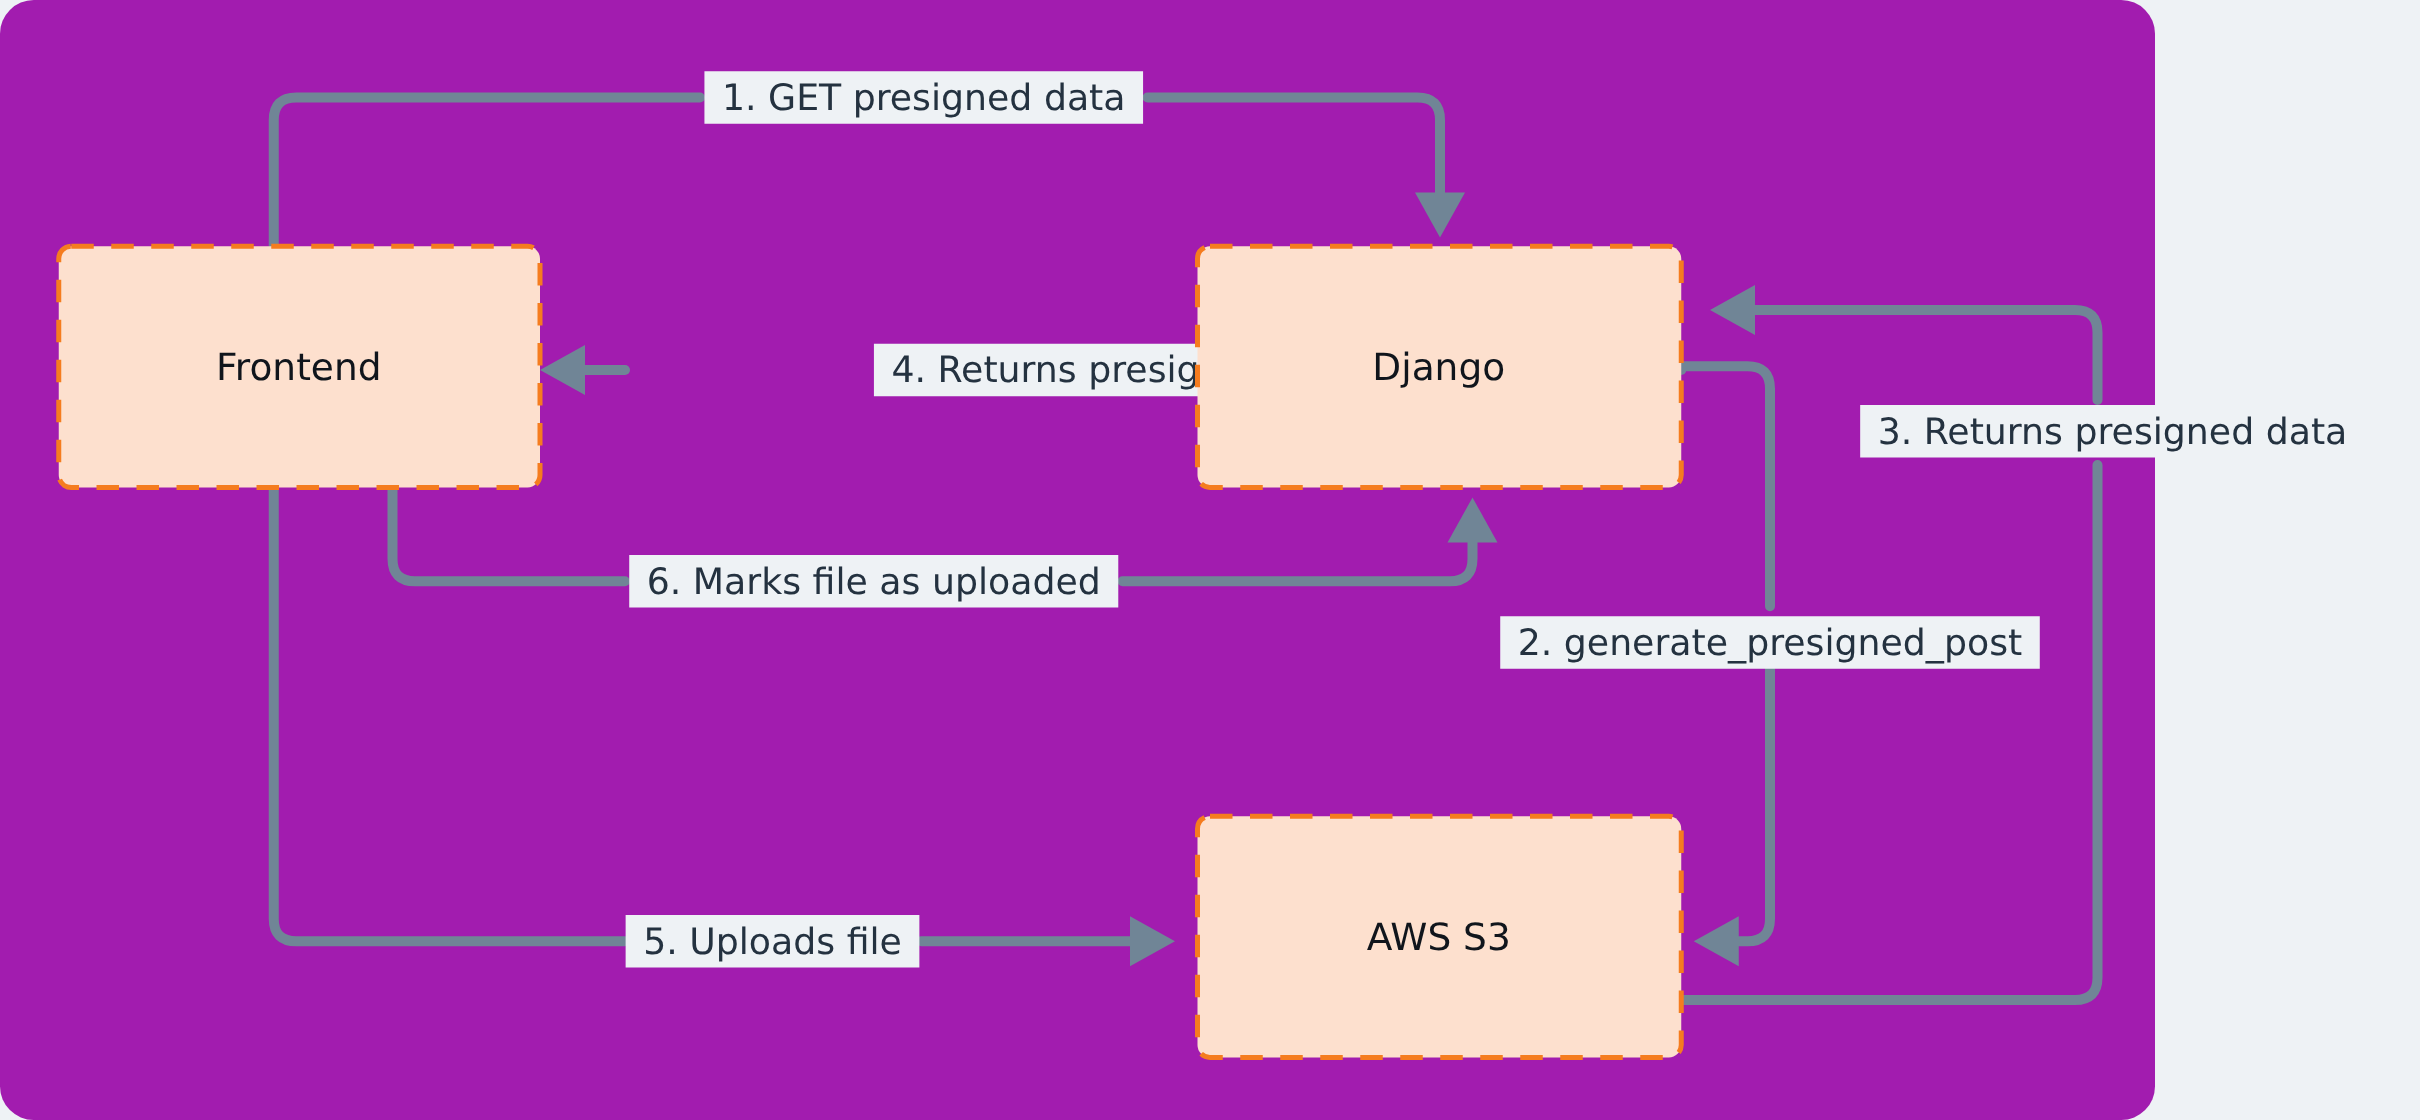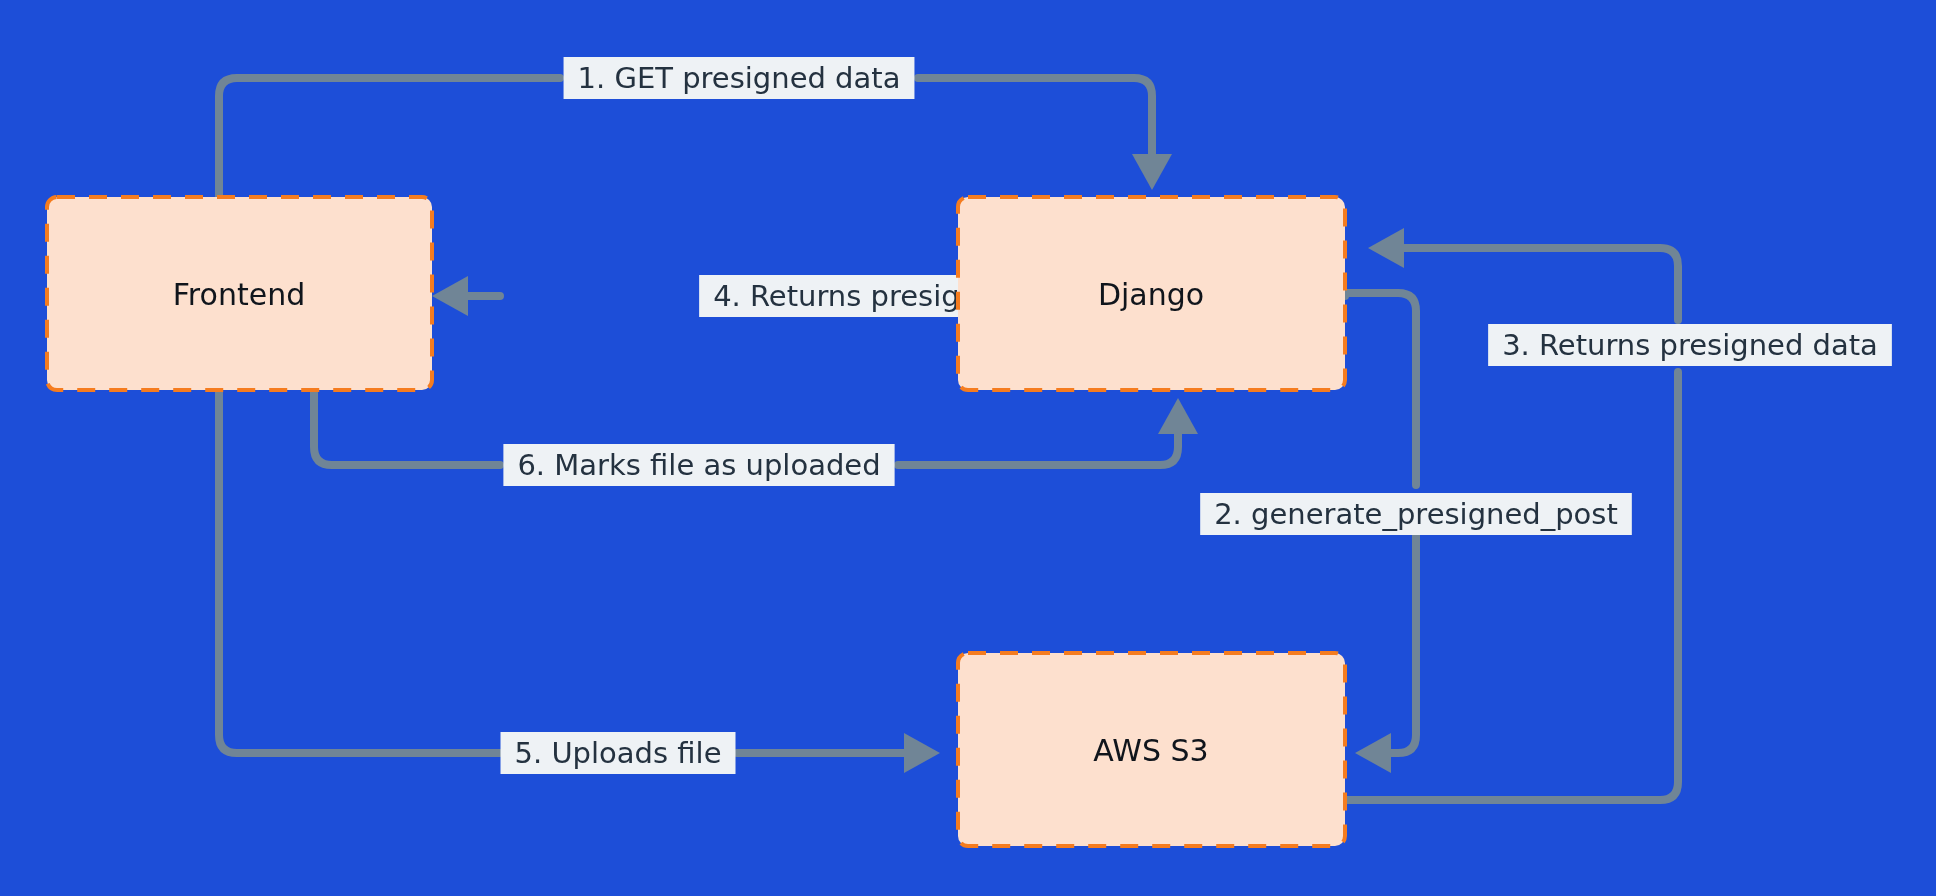--- a/index.html
+++ b/index.html
@@ -8,23 +8,24 @@
     background: #eef2f5;
   }
   body {
     width: 1936px;
     height: 896px;
     overflow: hidden;
     font-family: "DejaVu Sans", sans-serif;
   }
   #diagram-root {
     position: relative;
-    width: 1936px;
+    width: 1724px;
     height: 896px;
-    background: #1d4ed8;
+    background: #a21caf;
+    border-radius: 27px;
   }
   svg#flow-svg {
     position: absolute;
     top: 0;
     left: 0;
     width: 1936px;
     height: 896px;
     display: block;
   }
   .node-box {

